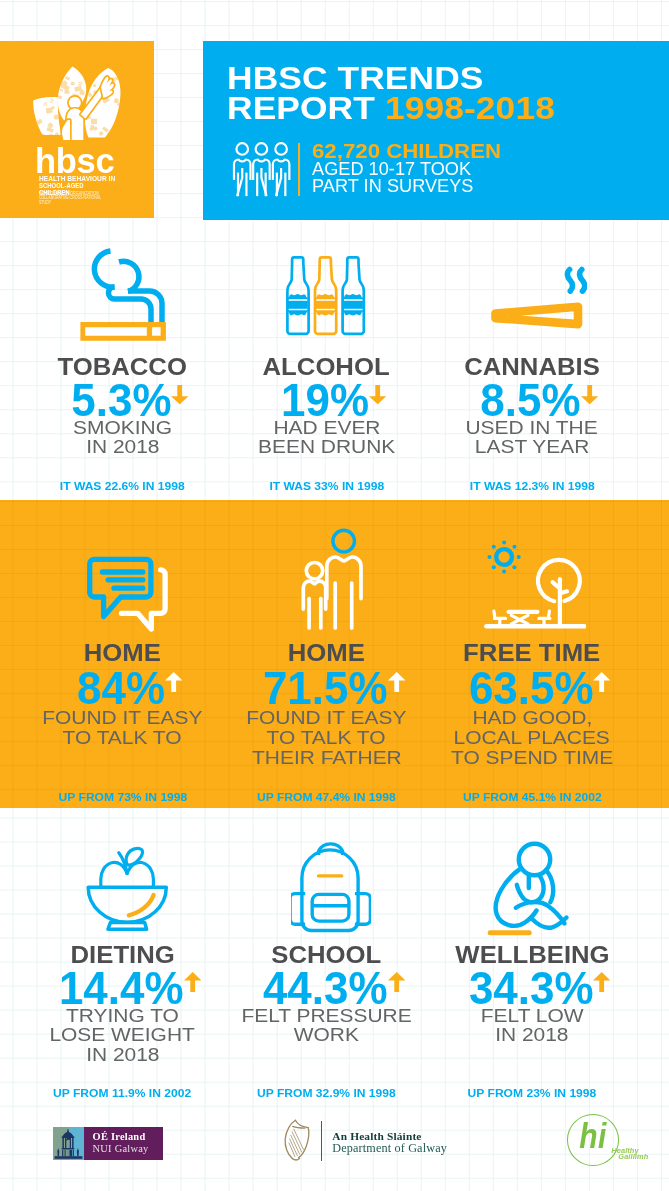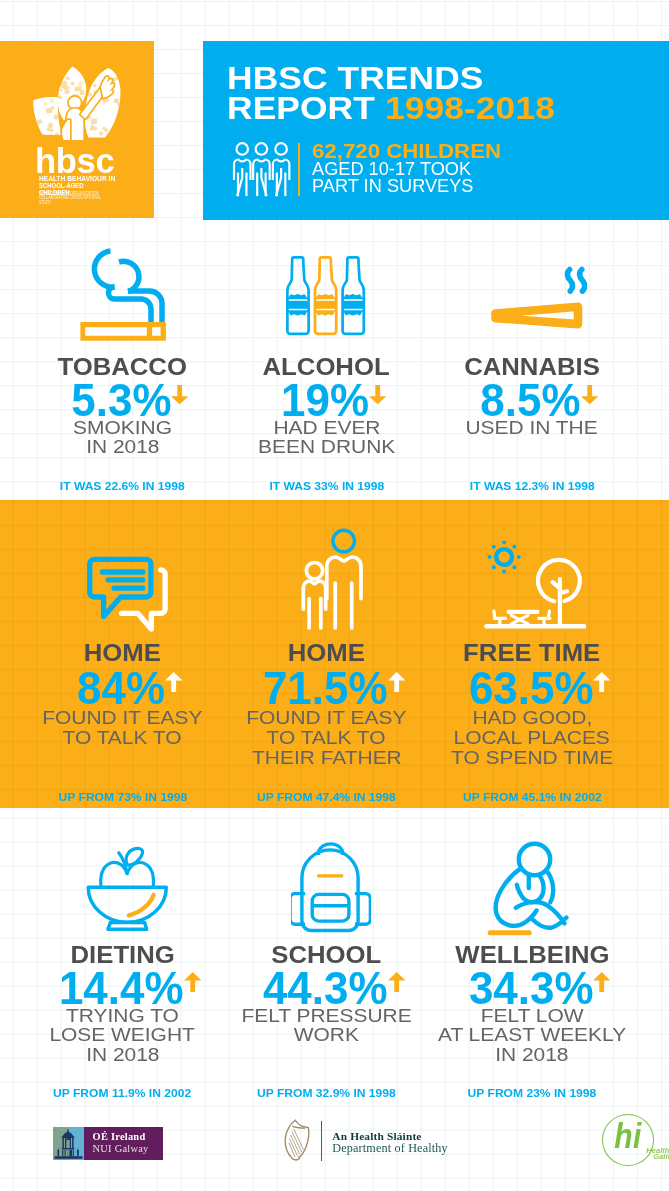--- a/index.html
+++ b/index.html
@@ -79,21 +79,21 @@
   .nuig-txt .l2{position:absolute;left:8.6px;top:16.0px;font-family:"Liberation Serif",serif;
       font-weight:400;font-size:10.4px;letter-spacing:0.25px;line-height:11px;color:#e9dfe6;}
 
   .doh{position:absolute;left:283px;top:12px;width:190px;height:44px;}
   .doh-harp{position:absolute;left:0px;top:-3.3px;width:28px;height:42px;}
   .doh-rule{position:absolute;left:38.3px;top:-1.4px;width:1.2px;height:40.6px;background:#2d6b62;}
   .doh-txt{position:absolute;left:49.3px;top:8.3px;color:#16453f;}
   .doh-txt .l1{font-family:"Liberation Serif",serif;font-weight:700;font-size:11.4px;line-height:12.0px;letter-spacing:0.15px;color:#123c39;}
   .doh-txt .l2{font-family:"Liberation Serif",serif;font-weight:400;font-size:12.2px;line-height:13.6px;letter-spacing:0.15px;color:#1f5a52;}
 
-  .hi{position:absolute;left:566.8px;top:4.3px;width:52.5px;height:51.6px;margin-left:35px;}
+  .hi{position:absolute;left:566.8px;top:4.3px;width:52.5px;height:51.6px;}
   .hi-ring{position:absolute;inset:0;border:1.5px solid #7ac143;border-radius:50%;}
   .hi-word{position:absolute;left:0;right:0;top:4.5px;text-align:center;color:#7ac143;
      font-family:"Liberation Sans",sans-serif;font-style:italic;font-weight:700;font-size:30px;line-height:30px;
      letter-spacing:0.5px;transform:scaleY(1.14);transform-origin:50% 0;}
   .hi-sub{position:absolute;left:0;right:0;top:33.5px;text-align:center;color:#96ca55;
      font-weight:700;font-style:italic;font-size:7.4px;line-height:6.0px;letter-spacing:0.1px;padding-left:48px;}
   .hi-sub div:first-child{transform:translateX(-3.5px);}
   .hi-sub div:last-child{transform:translateX(3.5px);}
 </style>
 </head>
@@ -368,20 +368,21 @@
   </g>
   <path d="M18.5 63.5 L101.0 56.8 L101.0 74.1 L18.5 68.1 Z" fill="none" stroke="#fbae17" stroke-width="8.6" stroke-linejoin="round"></path>
 </svg>
       </div>
     <div class="ttl" style="top:356px"><span>CANNABIS</span></div>
     <div class="val" style="top:377px"><span class="num">8.5%</span><span class="arw"><svg viewBox="0 0 17.4 19.3" style="width:17.4px;height:19.3px">
             <path d="M6.3 0 h4.8 v11.2 h6.3 l-8.7 8.1 l-8.7 -8.1 h6.3 Z" fill="#fbae17"></path>
           </svg></span></div>
     <div class="desc" style="top:419px">
         <div><span>USED IN THE</span></div>
+        <div><span>LAST YEAR</span></div>
       </div>
     <div class="note" style="top:459px"><span>IT WAS 12.3% IN 1998</span></div>
   </div>
   <div class="card r1" style="left:11.0px;top:0">
     <div class="icon-wrap" style="top:525px;height:102px">
         <svg viewBox="0 0 84 80" style="width:84px;height:80px;position:relative;left:5.5px;top:6.5px">
   <path d="M74.7 15.8 a4.4 4.4 0 0 1 4.4 4.4 v34.7 a4.4 4.4 0 0 1 -4.4 4.4 h-9.4
            l0 15.8 l-13.6 -15.8 h-16.2" fill="none" stroke="#ffffff" stroke-width="5.3" stroke-linejoin="round" stroke-linecap="round"></path>
   <path d="M8.3 5.4 h52.0 a4.6 4.6 0 0 1 4.6 4.6 v28.4 a4.6 4.6 0 0 1 -4.6 4.6 h-25.6
            l-17.1 19.6 l0 -19.6 h-9.3 a4.6 4.6 0 0 1 -4.6 -4.6 v-28.4 a4.6 4.6 0 0 1 4.6 -4.6 Z" fill="none" stroke="#00aeef" stroke-width="5.3" stroke-linejoin="round" stroke-linecap="round"></path>
@@ -542,21 +543,20 @@
   </g>
   <path d="M3.2 95.8 h39.0" fill="none" stroke="#fbae17" stroke-width="5.0" stroke-linecap="round"></path>
 </svg>
       </div>
     <div class="ttl" style="top:944px"><span>WELLBEING</span></div>
     <div class="val" style="top:965px"><span class="num">34.3%</span><span class="arw"><svg viewBox="0 0 17.4 20.3" style="width:17.4px;height:20.3px">
             <path d="M6.3 20.3 h4.8 v-11.8 h6.3 l-8.7 -8.5 l-8.7 8.5 h6.3 Z" fill="#fbae17"></path>
           </svg></span></div>
     <div class="desc" style="top:1007px">
         <div><span>FELT LOW</span></div>
-        <div><span>AT LEAST WEEKLY</span></div>
         <div><span>IN 2018</span></div>
       </div>
     <div class="note" style="top:1065.5px"><span>UP FROM 23% IN 1998</span></div>
   </div>
 
   <div class="footer">
 
     <div class="nuig">
       <div class="nuig-img">
         <div class="sky"></div>
@@ -601,21 +601,21 @@
     <path d="M10.7 9.9 L20.6 30.8"></path>
     <path d="M9.0 12.6 L18.8 33.3"></path>
     <path d="M7.6 15.9 L16.7 35.3"></path>
     <path d="M6.5 19.5 L14.4 36.8"></path>
     <path d="M5.8 23.5 L12.0 37.8"></path>
   </g>
 </svg>
       <div class="doh-rule"></div>
       <div class="doh-txt">
         <div class="l1">An Health Sláinte</div>
-        <div class="l2">Department of Healthy</div>
+        <div class="l2">Department of Galway</div>
       </div>
     </div>
 
     <div class="hi">
       <div class="hi-ring"></div>
       <div class="hi-word">hi</div>
       <div class="hi-sub">
         <div>Healthy</div>
         <div>Gaillimh</div>
       </div>

